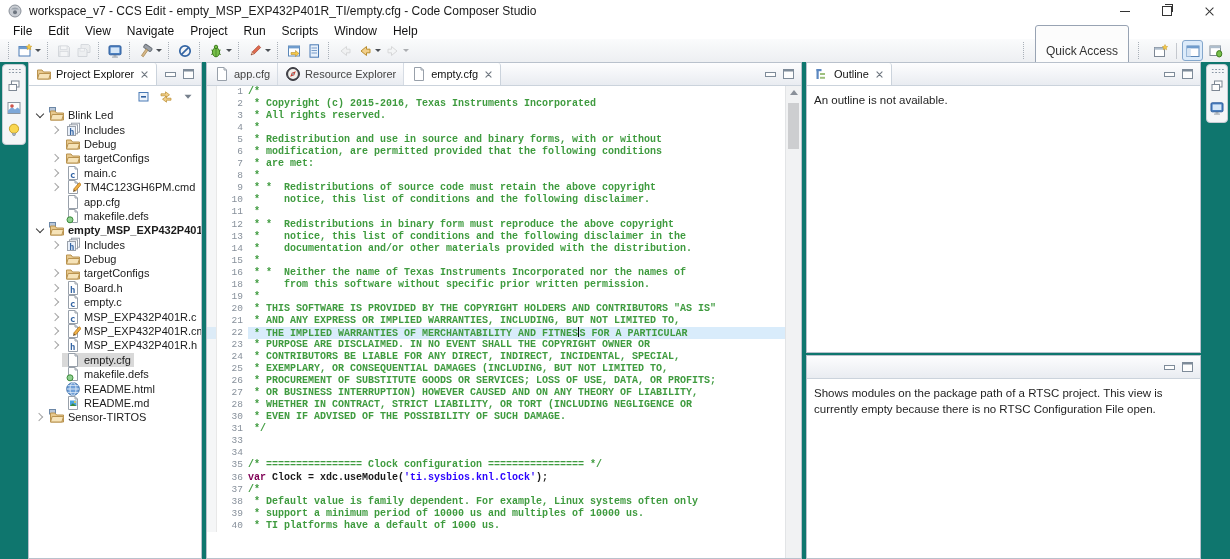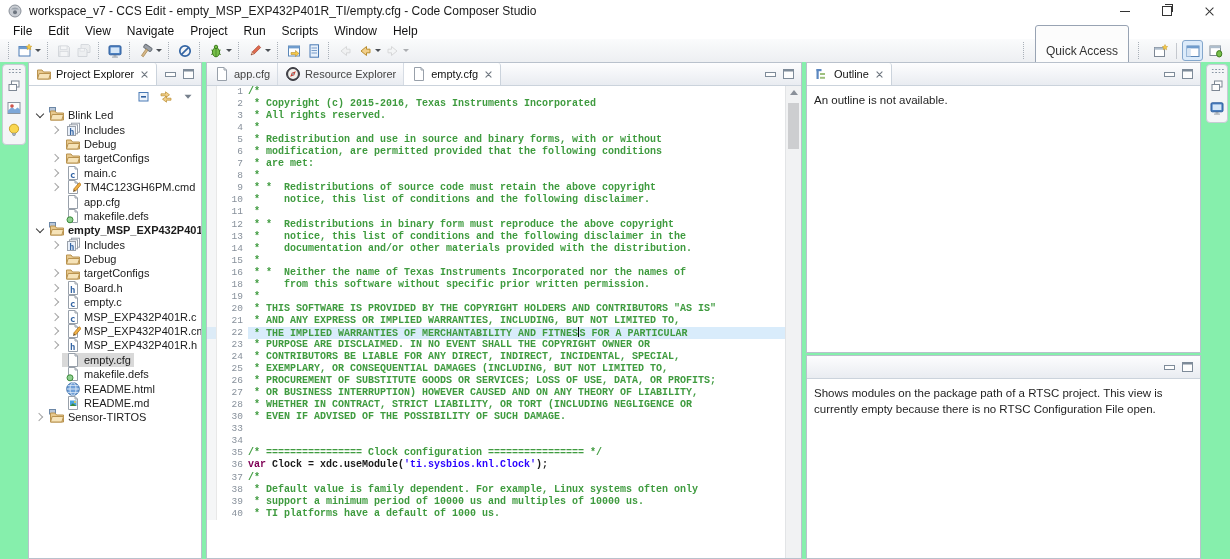--- a/index.html
+++ b/index.html
@@ -34,21 +34,21 @@
   .caret-down{width:0;height:0;border-left:3px solid transparent;border-right:3px solid transparent;
               border-top:3.5px solid #4a4f55;margin-left:2px}
   .tb-right{display:flex;align-items:center;gap:5px}
   .quick-access{border:1px solid #98a3b3;border-radius:3px;padding:18px 10px;font-size:12px;color:#333;background:#fcfcfc}
   .persp{display:flex;align-items:center;gap:2px}
   .pbtn{padding:1.5px;border:1px solid transparent;border-radius:3px;display:flex}
   .pbtn.active{border-color:#84a7cc;background:#dcebfa}
   .vsep{width:1px;height:16px;background:#c4c8ce;margin:0 3px}
 
   
-  .main{position:absolute;top:62px;left:0;right:0;bottom:0;background:#86efac}
+  .main{position:absolute;top:62px;left:0;right:0;bottom:0;background:#0f766e}
   .ministrip{position:absolute;top:0;bottom:0}
   .ministrip.left{left:0;width:28px}
   .ministrip.right{right:0;width:26px}
   .strip-box{margin:2px;border:1px solid #c6ccd4;border-radius:4px;background:#f4f5f7;
              display:flex;flex-direction:column;align-items:center;padding:3px 0 5px;gap:4px}
   .strip-dots{width:13px;height:5px;background-image:radial-gradient(circle,#8a97a5 0.8px,transparent 1px);
               background-size:3.4px 3px}
   .strip-icon{width:20px;height:18px;display:flex;align-items:center;justify-content:center}
 
   .panel{position:absolute;background:#fff;border:1px solid #b9c1cc;box-sizing:border-box;overflow:hidden}
@@ -907,20 +907,25 @@
             <span class="cell-num">28</span>
             <span class="cell-text"><span class="tk-c"> * WHETHER IN CONTRACT, STRICT LIABILITY, OR TORT (INCLUDING NEGLIGENCE OR</span></span>
           </div>
           <div class="crow">
             <span class="cell-ruler"></span>
             <span class="cell-num">30</span>
             <span class="cell-text"><span class="tk-c"> * EVEN IF ADVISED OF THE POSSIBILITY OF SUCH DAMAGE.</span></span>
           </div>
           <div class="crow">
             <span class="cell-ruler"></span>
+            <span class="cell-num">31</span>
+            <span class="cell-text"><span class="tk-c"> */</span></span>
+          </div>
+          <div class="crow">
+            <span class="cell-ruler"></span>
             <span class="cell-num">33</span>
             <span class="cell-text"></span>
           </div>
           <div class="crow">
             <span class="cell-ruler"></span>
             <span class="cell-num">34</span>
             <span class="cell-text"></span>
           </div>
           <div class="crow">
             <span class="cell-ruler"></span>

